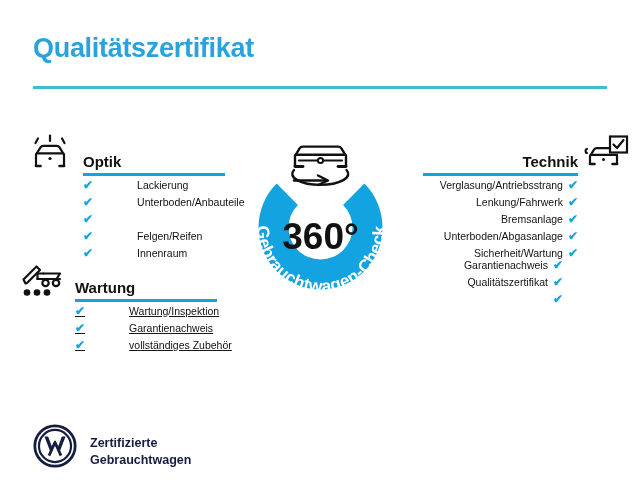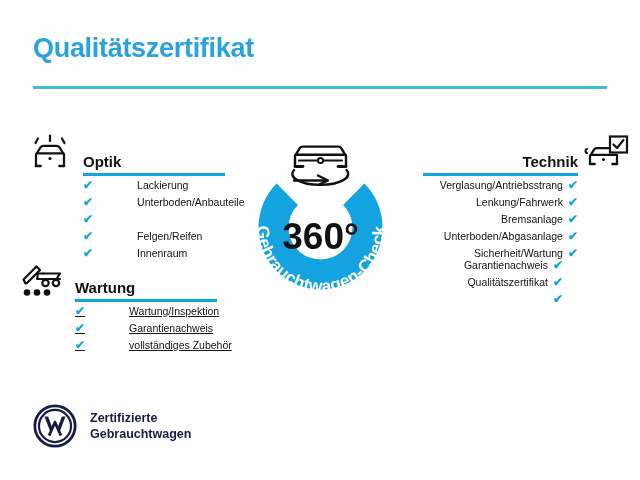--- a/index.html
+++ b/index.html
@@ -114,23 +114,23 @@
     top: 118px;
     width: 175px;
     height: 190px;
   }
   #badge svg { display: block; width: 100%; height: 100%; }
 
   
   #footer {
     position: absolute;
     left: 33px;
-    top: 404px;
+    top: 424px;
     display: flex;
-    align-items: center;
+    align-items: flex-end;
   }
   #vw-logo { width: 44px; height: 44px; }
   #vw-logo svg { display: block; width: 100%; height: 100%; }
   #footer-text {
     margin-left: 13px;
     font-size: 12.5px;
     font-weight: bold;
     line-height: 1.32;
     color: #161d40;
     white-space: pre-line;

